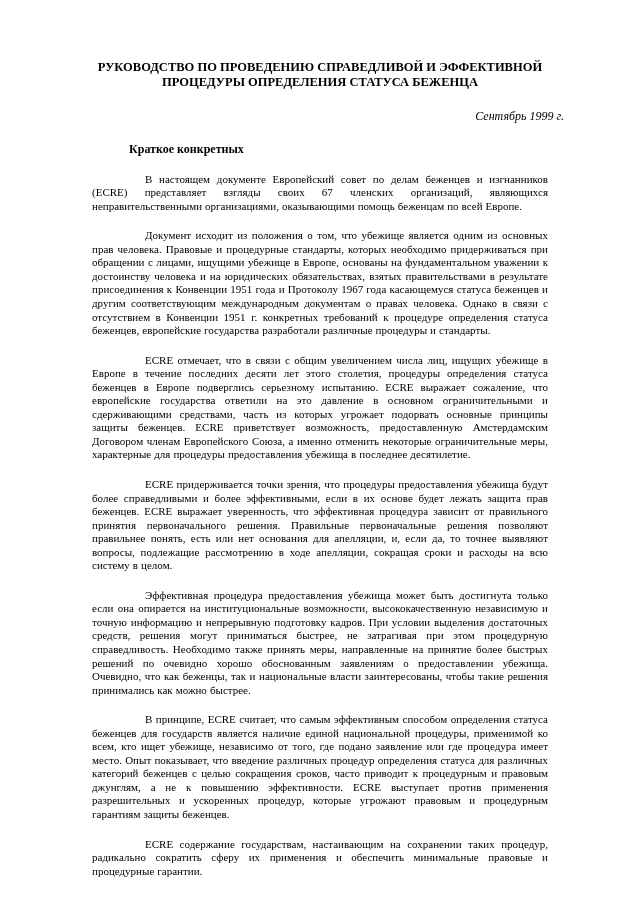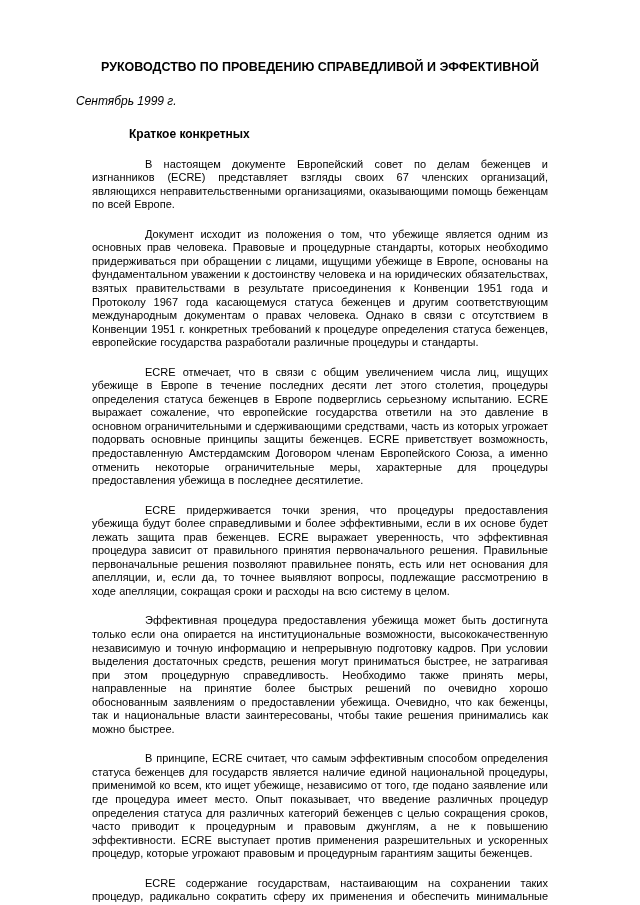--- a/index.html
+++ b/index.html
@@ -7,34 +7,34 @@
     padding: 0;
     background: #ffffff;
   }
   .page {
     position: relative;
     width: 640px;
     height: 905px;
     box-sizing: border-box;
     background: #ffffff;
     color: #000000;
-    font-family: Liberation Sans, sans-serif;
+    font-family: Liberation Serif, serif;
     padding: 60px 76px 30px 76px;
     overflow: hidden;
   }
   .title {
     margin: 0;
     text-align: center;
     font-weight: bold;
     font-size: 12.5px;
     line-height: 15px;
   }
   .date {
     margin: 19px 0 0 0;
-    text-align: left;
+    text-align: right;
     font-style: italic;
     font-size: 12px;
     line-height: 14px;
   }
   .section-heading {
     margin: 20px 0 0 53px;
     font-weight: bold;
     font-size: 12px;
     line-height: 13.6px;
   }
@@ -47,20 +47,21 @@
     word-spacing: 0.3px;
   }
 </style>
 </head>
 <body>
 
 <div class="page">
 
   <h1 class="title">
     <span style="display:block">РУКОВОДСТВО ПО ПРОВЕДЕНИЮ СПРАВЕДЛИВОЙ И ЭФФЕКТИВНОЙ</span>
+    <span style="display:block">ПРОЦЕДУРЫ ОПРЕДЕЛЕНИЯ СТАТУСА БЕЖЕНЦА</span>
   </h1>
 
   <p class="date">Сентябрь 1999 г.</p>
 
   <p class="section-heading">Краткое конкретных</p>
 
   <p class="para">В настоящем документе Европейский совет по делам беженцев и изгнанников (ECRE) представляет взгляды своих 67 членских организаций, являющихся неправительственными организациями, оказывающими помощь беженцам по всей Европе.</p>
   <p class="para">Документ исходит из положения о том, что убежище является одним из основных прав человека.  Правовые и процедурные стандарты, которых необходимо придерживаться при обращении с лицами, ищущими убежище в Европе, основаны на фундаментальном уважении к достоинству человека и на юридических обязательствах, взятых правительствами в результате присоединения к Конвенции 1951 года и Протоколу 1967 года касающемуся статуса беженцев и другим соответствующим международным документам о правах человека.  Однако в связи с отсутствием в Конвенции 1951 г. конкретных требований к процедуре определения статуса беженцев, европейские государства разработали различные процедуры и стандарты.</p>
   <p class="para">ECRE отмечает, что в связи с общим увеличением числа лиц, ищущих убежище в Европе в течение последних десяти лет этого столетия, процедуры определения статуса беженцев в Европе подверглись серьезному испытанию.  ECRE выражает сожаление, что европейские государства ответили на это давление в основном ограничительными и сдерживающими средствами, часть из которых угрожает подорвать основные принципы защиты беженцев.  ECRE приветствует возможность, предоставленную Амстердамским Договором членам Европейского Союза, а именно отменить некоторые ограничительные меры, характерные для процедуры предоставления убежища в последнее десятилетие.</p>
   <p class="para">ECRE придерживается точки зрения, что процедуры предоставления убежища будут более справедливыми и более эффективными, если в их основе будет лежать защита прав беженцев.  ECRE выражает уверенность, что эффективная процедура зависит от правильного принятия первоначального решения.  Правильные первоначальные решения позволяют правильнее понять, есть или нет основания для апелляции, и, если да, то точнее выявляют вопросы, подлежащие рассмотрению в ходе апелляции, сокращая сроки и расходы на всю систему в целом.</p>

